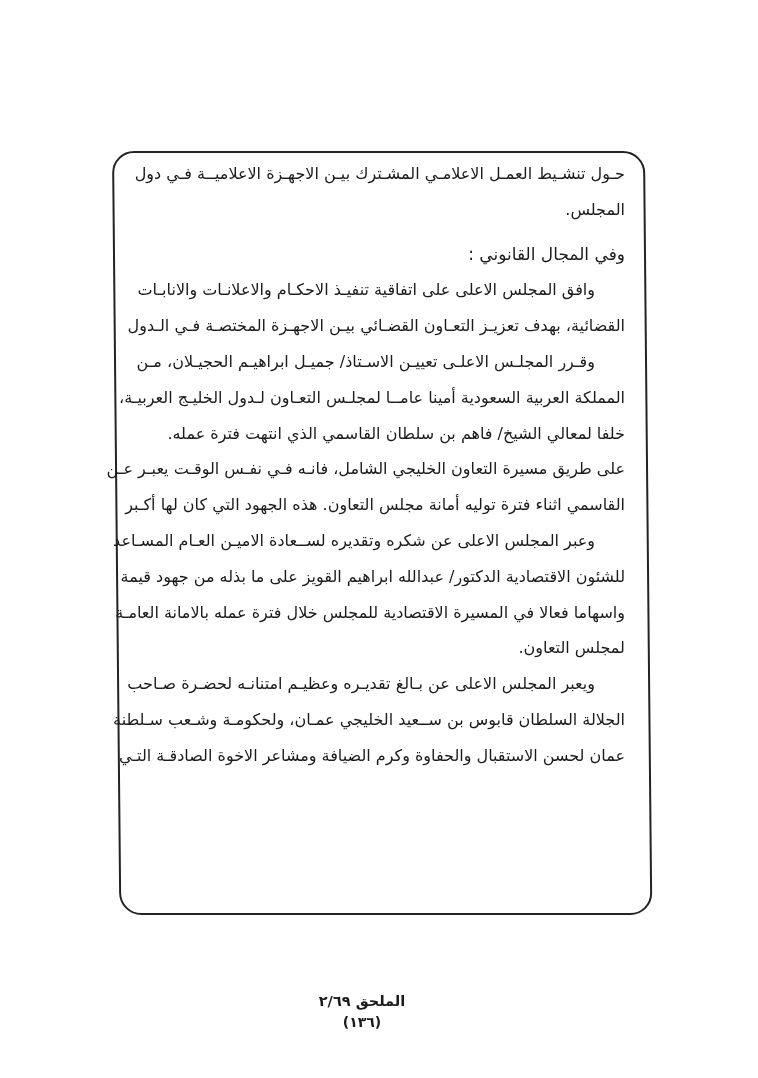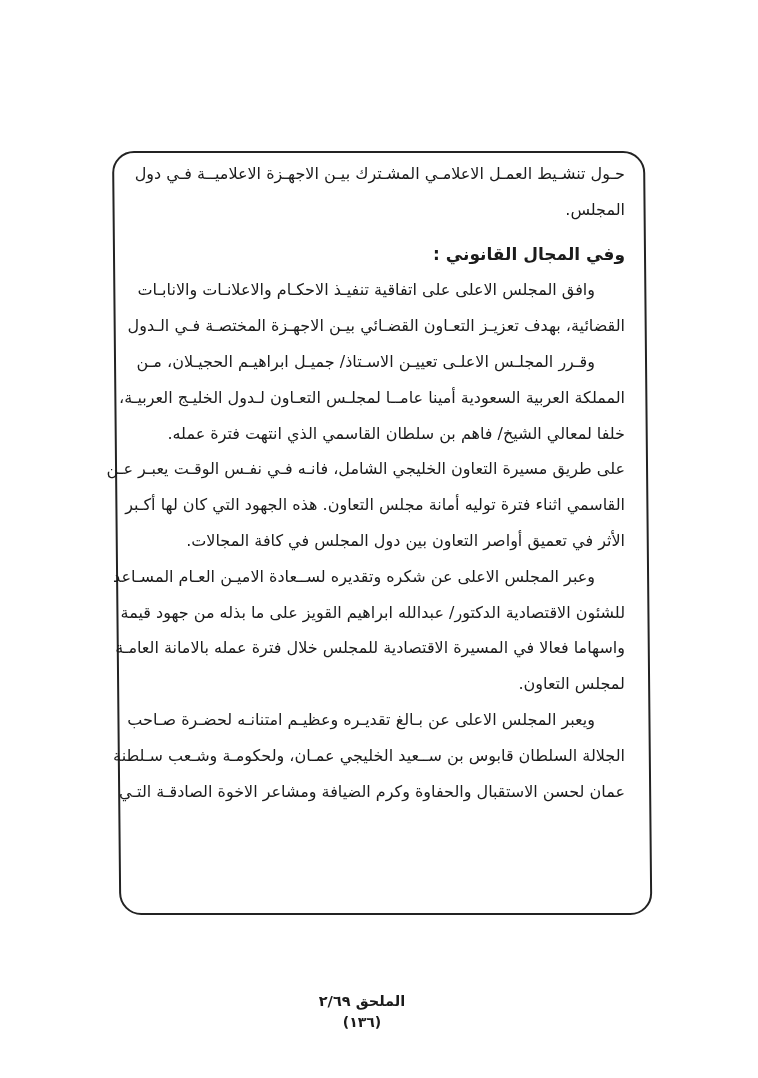--- a/index.html
+++ b/index.html
@@ -35,21 +35,21 @@
   .line {
     line-height: 35.8px;
     white-space: nowrap;
     text-align: justify;
     text-justify: inter-word;
   }
   .line.j   { text-align-last: justify; }
   .line.end { text-align-last: right; }
   .ind      { padding-right: 30px; }
   .heading  {
-    font-weight: bold;
+    font-weight: normal;
     font-size: 17px;
     margin-top: 9px;
     line-height: 35.8px;
     text-align: right;
     white-space: nowrap;
   }
   
   .footer {
     position: absolute;
     left: -17px;
@@ -90,21 +90,20 @@
 
   <div>
     <div class="line j ind">وقـرر المجلـس الاعلـى تعييـن الاسـتاذ/ جميـل ابراهيـم الحجيـلان، مـن</div>
     <div class="line j">المملكة العربية السعودية أمينا عامــا لمجلـس التعـاون لـدول الخليـج العربيـة،</div>
     <div class="line end">خلفا لمعالي الشيخ/ فاهم بن سلطان القاسمي الذي انتهت فترة عمله.</div>
   </div>
 
   <div>
     <div class="line j">على طريق مسيرة التعاون الخليجي الشامل، فانـه فـي نفـس الوقـت يعبـر عـن</div>
     <div class="line j">القاسمي اثناء فترة توليه أمانة مجلس التعاون. هذه الجهود التي كان لها أكـبر</div>
-    <div class="line end">الأثر في تعميق أواصر التعاون بين دول المجلس في كافة المجالات.</div>
   </div>
 
   <div>
     <div class="line j ind">وعبر المجلس الاعلى عن شكره وتقديره لســعادة الاميـن العـام المسـاعد</div>
     <div class="line j">للشئون الاقتصادية الدكتور/ عبدالله ابراهيم القويز على ما بذله من جهود قيمة</div>
     <div class="line j">واسهاما فعالا في المسيرة الاقتصادية للمجلس خلال فترة عمله بالامانة العامـة</div>
     <div class="line end">لمجلس التعاون.</div>
   </div>
 
   <div>

